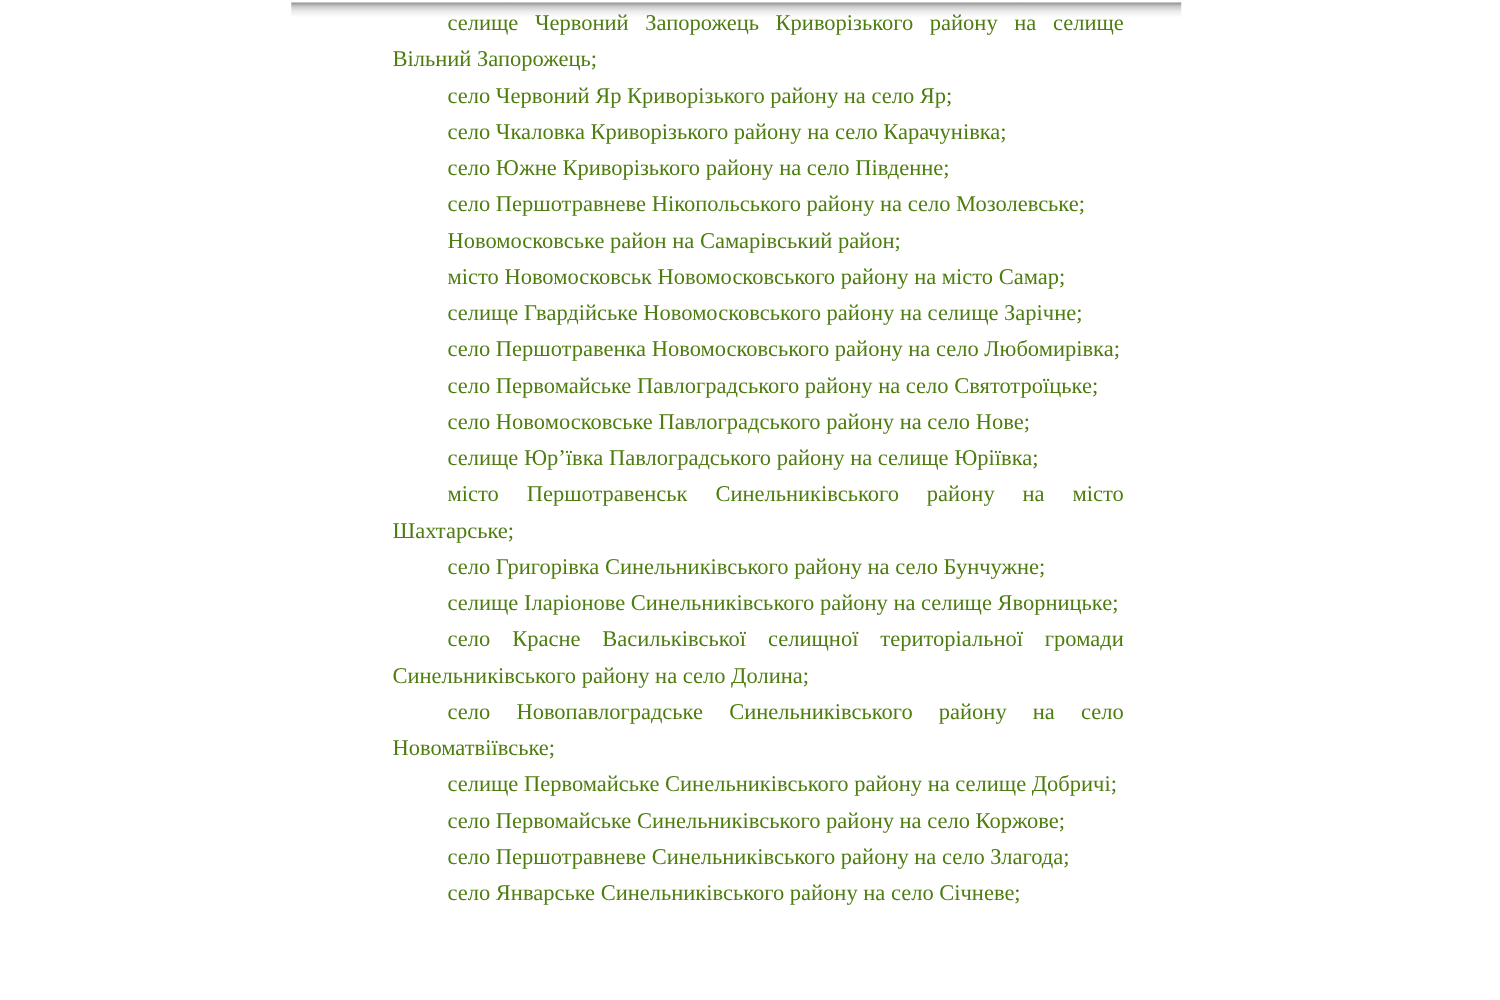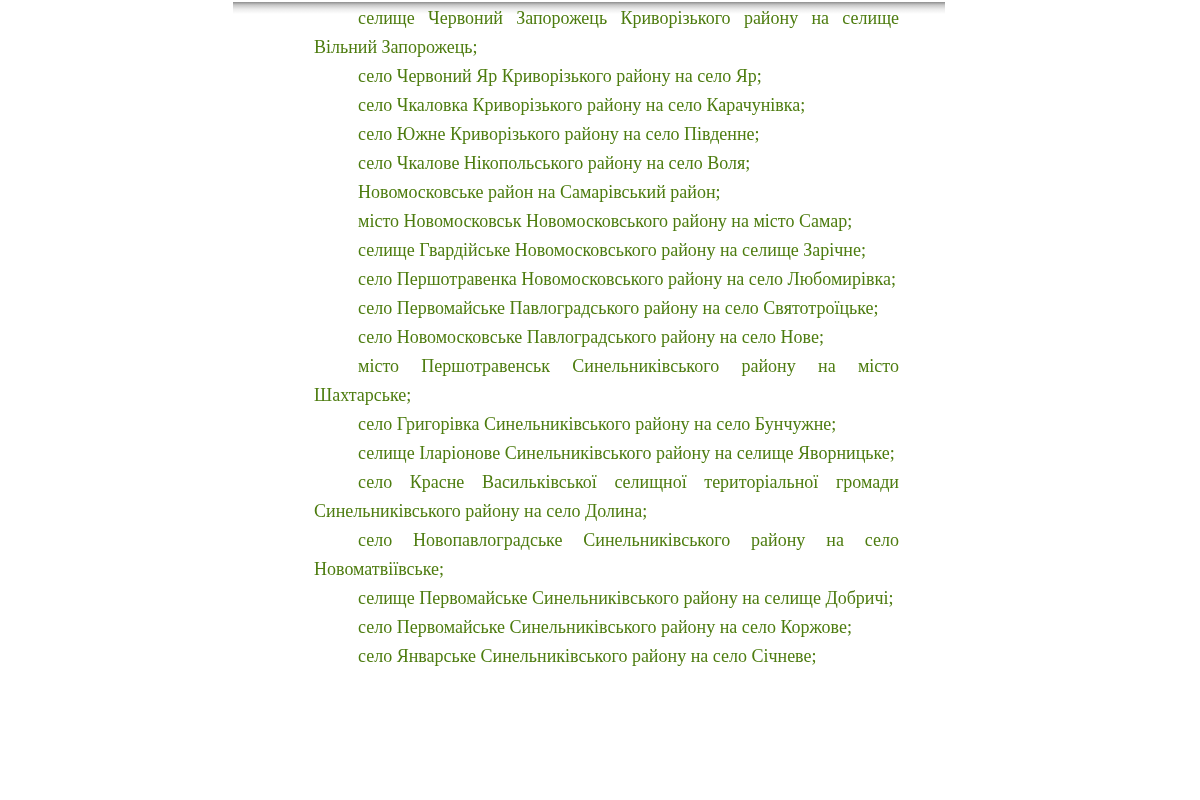--- a/index.html
+++ b/index.html
@@ -46,28 +46,30 @@
 <body>
 
 <div class="page"></div>
 <div class="top-shadow"></div>
 
 <div class="content">
   <p class="para">селище Червоний Запорожець Криворізького району на селище Вільний Запорожець;</p>
   <p class="para">село Червоний Яр Криворізького району на село Яр;</p>
   <p class="para">село Чкаловка Криворізького району на село Карачунівка;</p>
   <p class="para">село Южне Криворізького району на село Південне;</p>
-  <p class="para">село Чкалове Нікопольського району на село Воля;</p>
+  <p class="para">село Першотравневе Нікопольського району на село Мозолевське;</p>
   <p class="para">Новомосковське район на Самарівський район;</p>
   <p class="para">місто Новомосковськ Новомосковського району на місто Самар;</p>
   <p class="para">селище Гвардійське Новомосковського району на селище Зарічне;</p>
   <p class="para">село Першотравенка Новомосковського району на село Любомирівка;</p>
   <p class="para">село Первомайське Павлоградського району на село Святотроїцьке;</p>
   <p class="para">село Новомосковське Павлоградського району на село Нове;</p>
+  <p class="para">селище Юр’ївка Павлоградського району на селище Юріївка;</p>
   <p class="para">місто Першотравенськ Синельниківського району на місто Шахтарське;</p>
   <p class="para">село Григорівка Синельниківського району на село Бунчужне;</p>
   <p class="para">селище Іларіонове Синельниківського району на селище Яворницьке;</p>
   <p class="para">село Красне Васильківської селищної територіальної громади Синельниківського району на село Долина;</p>
   <p class="para">село Новопавлоградське Синельниківського району на село Новоматвіївське;</p>
   <p class="para">селище Первомайське Синельниківського району на селище Добричі;</p>
   <p class="para">село Первомайське Синельниківського району на село Коржове;</p>
+  <p class="para">село Першотравневе Синельниківського району на село Злагода;</p>
   <p class="para">село Январське Синельниківського району на село Січневе;</p>
 </div>
 
 </body></html>

